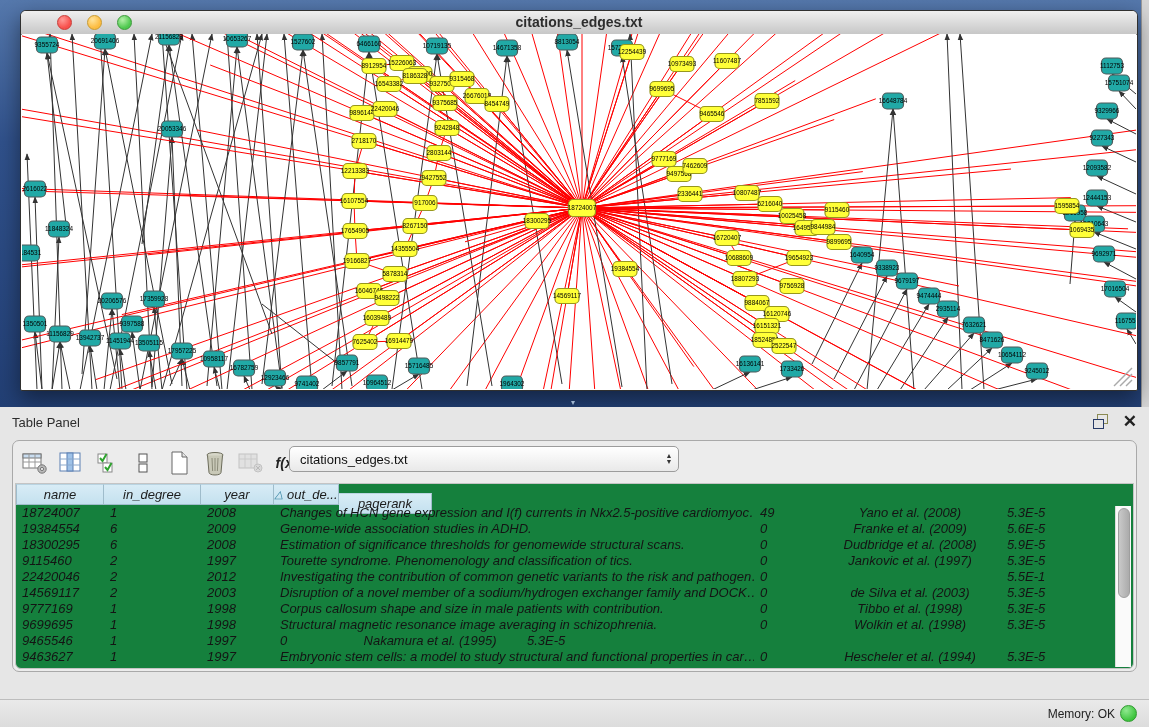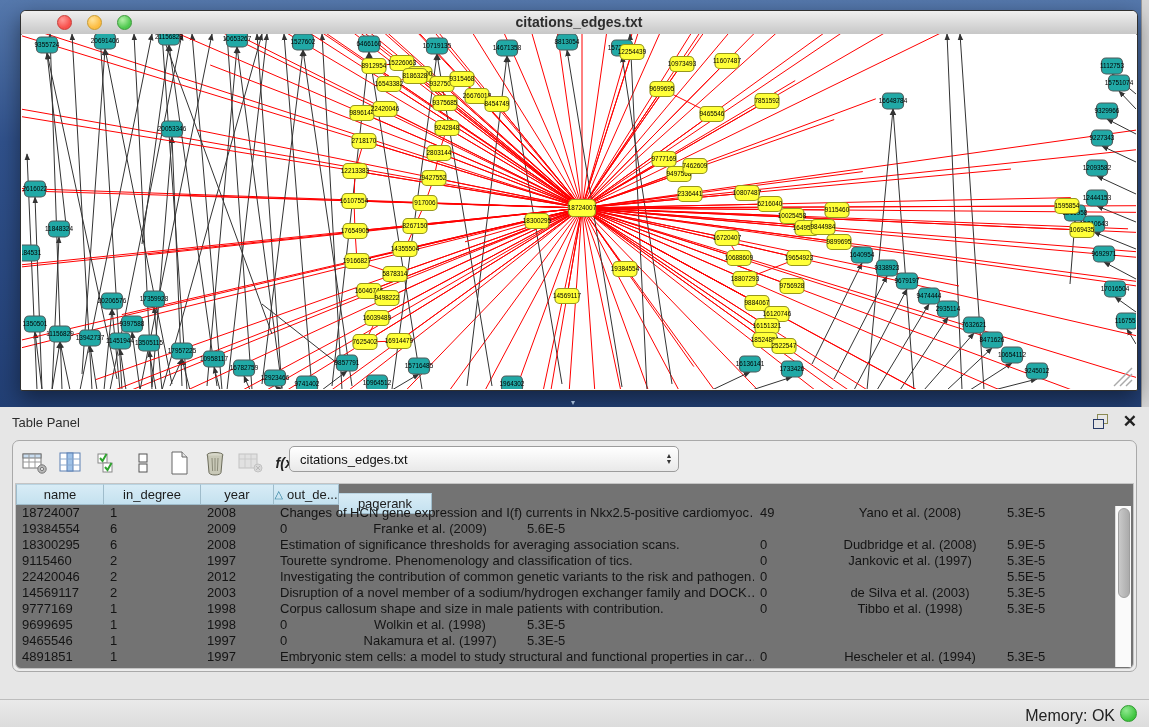--- a/index.html
+++ b/index.html
@@ -24,39 +24,39 @@
   #tp-float .sq2{position:absolute;left:0;top:5px;width:9px;height:8px;border:1px solid #273A66;background:#E6E6E6;}
   #tp-close{position:absolute;right:12px;top:4px;font-size:17px;font-weight:bold;color:#222;cursor:pointer;}
   #divider-handle{position:absolute;left:571px;top:-9px;font-size:8px;color:#9FB5CF;}
   #tp-card{position:absolute;left:12px;top:33px;width:1123px;height:230px;border:1px solid #A9A9A9;border-radius:7px;background:#ECECEC;}
   #tp-toolbar{position:absolute;left:8px;top:5px;height:34px;display:flex;align-items:center;gap:9px;}
   .tbico{width:27px;height:26px;display:flex;align-items:center;justify-content:center;cursor:pointer;}
   .fx{font-size:14px;font-style:italic;font-weight:bold;color:#222;}
   #combo{position:absolute;left:276px;top:5px;width:388px;height:24px;border:1px solid #9C9C9C;border-radius:5px;background:linear-gradient(180deg,#FFFFFF,#E9E9E9);box-shadow:inset 0 1px 0 #fff;display:flex;align-items:center;cursor:pointer;}
   #combo .val{flex:1;font-size:13px;color:#111;padding-left:10px;}
   #combo .arrows{width:18px;text-align:center;font-size:7px;line-height:6px;color:#333;}
-  #tbl-wrap{position:absolute;left:2px;right:2px;top:42px;bottom:2px;background:#737373;border:1px solid #C4C4C4;border-radius:0 0 6px 6px;overflow:hidden;}
+  #tbl-wrap{position:absolute;left:2px;right:2px;top:42px;bottom:2px;background:#15803d;border:1px solid #C4C4C4;border-radius:0 0 6px 6px;overflow:hidden;font-style:italic;}
   #tbl-head{display:flex;height:21px;}
   .hcell{box-sizing:border-box;height:21px;background:linear-gradient(180deg,#D8ECF6,#C4E1EF);border-right:1px solid #9FBCCB;border-bottom:1px solid #9FBCCB;border-top:1px solid #B9D4E2;font-size:13px;color:#1c1c1c;display:flex;align-items:center;justify-content:center;cursor:pointer;}
   .hcell:first-child{border-left:1px solid #9FBCCB;}
   .hcell .sort{color:#2E7F9E;margin-right:4px;font-size:11px;}
   .trow{display:flex;height:16px;line-height:16px;font-size:13px;color:#141414;cursor:default;}
   .tcell{box-sizing:border-box;padding-left:6px;white-space:nowrap;overflow:hidden;}
   .tcell.center{text-align:center;padding-left:0;}
   #vscroll{position:absolute;top:22px;right:2px;bottom:1px;width:15px;background:#FAFAFA;border-left:1px solid #DCDCDC;}
   #vthumb{position:absolute;left:2px;top:2px;width:10px;height:88px;border-radius:6px;background:linear-gradient(90deg,#C9C9C9,#ABABAB);border:1px solid #9E9E9E;}
   
   #tabs{position:absolute;left:0;right:0;top:265px;display:flex;justify-content:center;}
   #tabs .group{display:flex;border:1px solid #A5A5A5;border-radius:5px;overflow:hidden;box-shadow:0 1px 1px rgba(0,0,0,.15);}
   .tabbtn{padding:3px 14px;font-size:13px;height:16px;line-height:16px;background:linear-gradient(180deg,#FFFFFF,#F1F1F1);color:#1c1c1c;border-right:1px solid #B5B5B5;cursor:pointer;}
   .tabbtn:last-child{border-right:none;}
   .tabbtn.sel{background:linear-gradient(180deg,#8A8A8A,#6F6F6F);color:#F3F3F3;}
   
   #statusbar{position:absolute;left:0;bottom:0;width:1149px;height:27px;background:linear-gradient(180deg,#EAEAEA,#DCDCDC);border-top:1px solid #BDBDBD;}
-  #statusbar .mem{position:absolute;right:34px;top:7px;font-size:16px;color:#222;}
+  #statusbar .mem{position:absolute;right:34px;top:7px;font-size:12px;color:#222;}
   #memled{position:absolute;right:12px;top:5px;width:15px;height:15px;border-radius:50%;background:radial-gradient(circle at 35% 30%,#8FE98F,#3EC43E 70%);border:1px solid #2F9A2F;}
   svg text{font-family:"Liberation Sans",sans-serif;}
 </style>
 </head>
 <body>
 
 <div id="desktop">
   <div class="right-sliver"></div>
   <div id="netwin">
     <div id="titlebar">
@@ -924,50 +924,51 @@
             <div class="tcell" style="width: 73px;">2008</div>
             <div class="tcell" style="width: 480px;">Changes of HCN gene expression and I(f) currents in Nkx2.5-positive cardiomyoc…</div>
             <div class="tcell" style="width: 65px;">49</div>
             <div class="tcell center" style="width: 182px;">Yano et al. (2008)</div>
             <div class="tcell" style="width: 93px;">5.3E-5</div>
           </div>
           <div class="trow">
             <div class="tcell" style="width: 88px;">19384554</div>
             <div class="tcell" style="width: 97px;">6</div>
             <div class="tcell" style="width: 73px;">2009</div>
+            <div class="tcell" style="width: 480px;">Genome-wide association studies in ADHD.</div>
             <div class="tcell" style="width: 65px;">0</div>
             <div class="tcell center" style="width: 182px;">Franke et al. (2009)</div>
             <div class="tcell" style="width: 93px;">5.6E-5</div>
           </div>
           <div class="trow">
             <div class="tcell" style="width: 88px;">18300295</div>
             <div class="tcell" style="width: 97px;">6</div>
             <div class="tcell" style="width: 73px;">2008</div>
-            <div class="tcell" style="width: 480px;">Estimation of significance thresholds for averaging association scans.</div>
+            <div class="tcell" style="width: 480px;">Estimation of significance thresholds for genomewide structural scans.</div>
             <div class="tcell" style="width: 65px;">0</div>
             <div class="tcell center" style="width: 182px;">Dudbridge et al. (2008)</div>
             <div class="tcell" style="width: 93px;">5.9E-5</div>
           </div>
           <div class="trow">
             <div class="tcell" style="width: 88px;">9115460</div>
             <div class="tcell" style="width: 97px;">2</div>
             <div class="tcell" style="width: 73px;">1997</div>
             <div class="tcell" style="width: 480px;">Tourette syndrome. Phenomenology and classification of tics.</div>
             <div class="tcell" style="width: 65px;">0</div>
             <div class="tcell center" style="width: 182px;">Jankovic et al. (1997)</div>
             <div class="tcell" style="width: 93px;">5.3E-5</div>
           </div>
           <div class="trow">
             <div class="tcell" style="width: 88px;">22420046</div>
             <div class="tcell" style="width: 97px;">2</div>
             <div class="tcell" style="width: 73px;">2012</div>
             <div class="tcell" style="width: 480px;">Investigating the contribution of common genetic variants to the risk and pathogen…</div>
             <div class="tcell" style="width: 65px;">0</div>
             <div class="tcell center" style="width: 182px; margin-top: 24px;">Stergiakouli et al. (2012)</div>
-            <div class="tcell" style="width: 93px;">5.5E-5</div>
+            <div class="tcell" style="width: 93px;">5.5E-1</div>
           </div>
           <div class="trow">
             <div class="tcell" style="width: 88px;">14569117</div>
             <div class="tcell" style="width: 97px;">2</div>
             <div class="tcell" style="width: 73px;">2003</div>
             <div class="tcell" style="width: 480px;">Disruption of a novel member of a sodium/hydrogen exchanger family and DOCK…</div>
             <div class="tcell" style="width: 65px;">0</div>
             <div class="tcell center" style="width: 182px;">de Silva et al. (2003)</div>
             <div class="tcell" style="width: 93px;">5.3E-5</div>
           </div>
@@ -977,34 +978,35 @@
             <div class="tcell" style="width: 73px;">1998</div>
             <div class="tcell" style="width: 480px;">Corpus callosum shape and size in male patients with contribution.</div>
             <div class="tcell" style="width: 65px;">0</div>
             <div class="tcell center" style="width: 182px;">Tibbo et al. (1998)</div>
             <div class="tcell" style="width: 93px;">5.3E-5</div>
           </div>
           <div class="trow">
             <div class="tcell" style="width: 88px;">9699695</div>
             <div class="tcell" style="width: 97px;">1</div>
             <div class="tcell" style="width: 73px;">1998</div>
+            <div class="tcell" style="width: 480px;">Structural magnetic resonance image averaging in schizophrenia.</div>
             <div class="tcell" style="width: 65px;">0</div>
             <div class="tcell center" style="width: 182px;">Wolkin et al. (1998)</div>
             <div class="tcell" style="width: 93px;">5.3E-5</div>
           </div>
           <div class="trow">
             <div class="tcell" style="width: 88px;">9465546</div>
             <div class="tcell" style="width: 97px;">1</div>
             <div class="tcell" style="width: 73px;">1997</div>
             <div class="tcell" style="width: 65px;">0</div>
-            <div class="tcell center" style="width: 182px;">Nakamura et al. (1997)</div>
+            <div class="tcell center" style="width: 182px;">Nakamura et al. (1995)</div>
             <div class="tcell" style="width: 93px;">5.3E-5</div>
           </div>
           <div class="trow">
-            <div class="tcell" style="width: 88px;">4891851</div>
+            <div class="tcell" style="width: 88px;">9463627</div>
             <div class="tcell" style="width: 97px;">1</div>
             <div class="tcell" style="width: 73px;">1997</div>
             <div class="tcell" style="width: 480px;">Embryonic stem cells: a model to study structural and functional properties in car…</div>
             <div class="tcell" style="width: 65px;">0</div>
             <div class="tcell center" style="width: 182px;">Hescheler et al. (1994)</div>
             <div class="tcell" style="width: 93px;">5.3E-5</div>
           </div>
         </div>
       <div id="vscroll">
         <div id="vthumb"></div>

